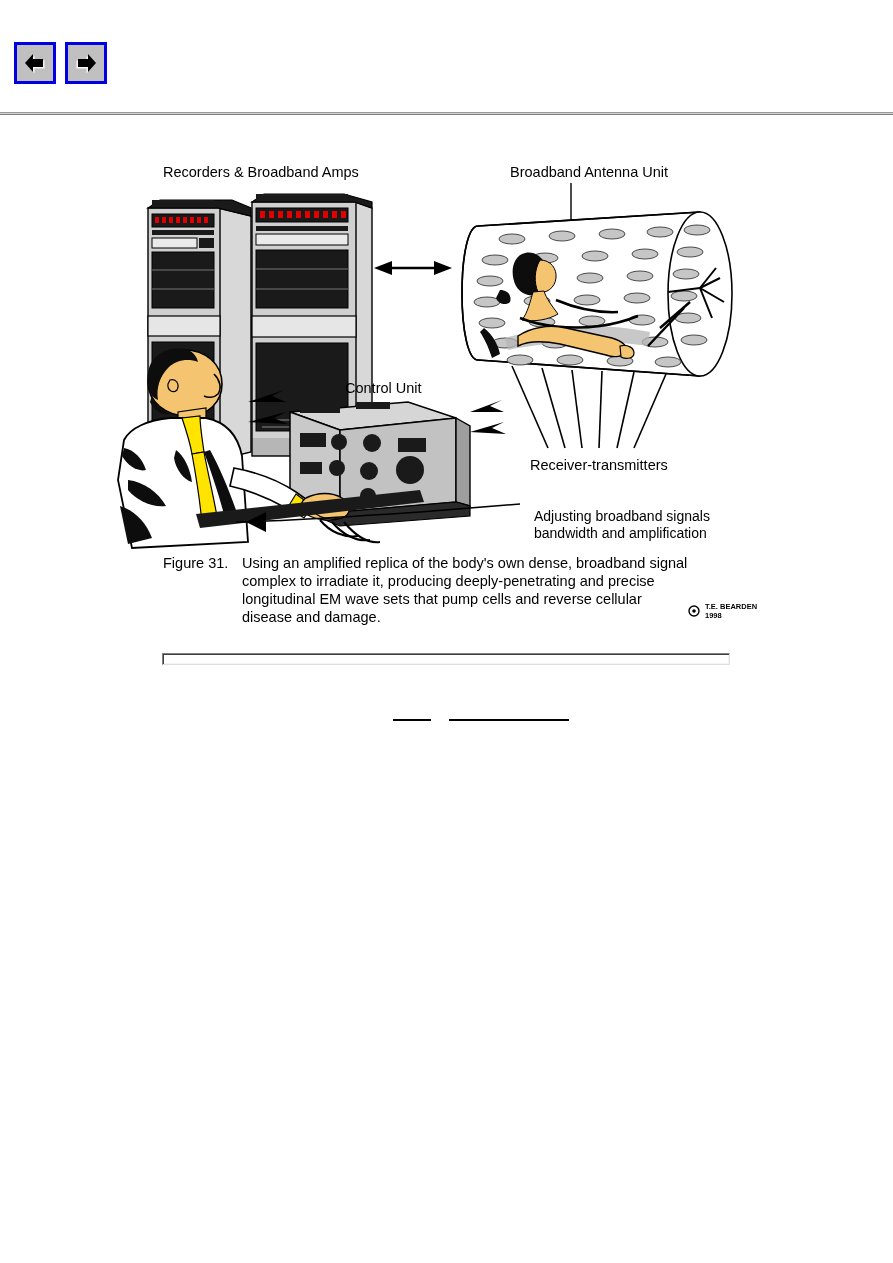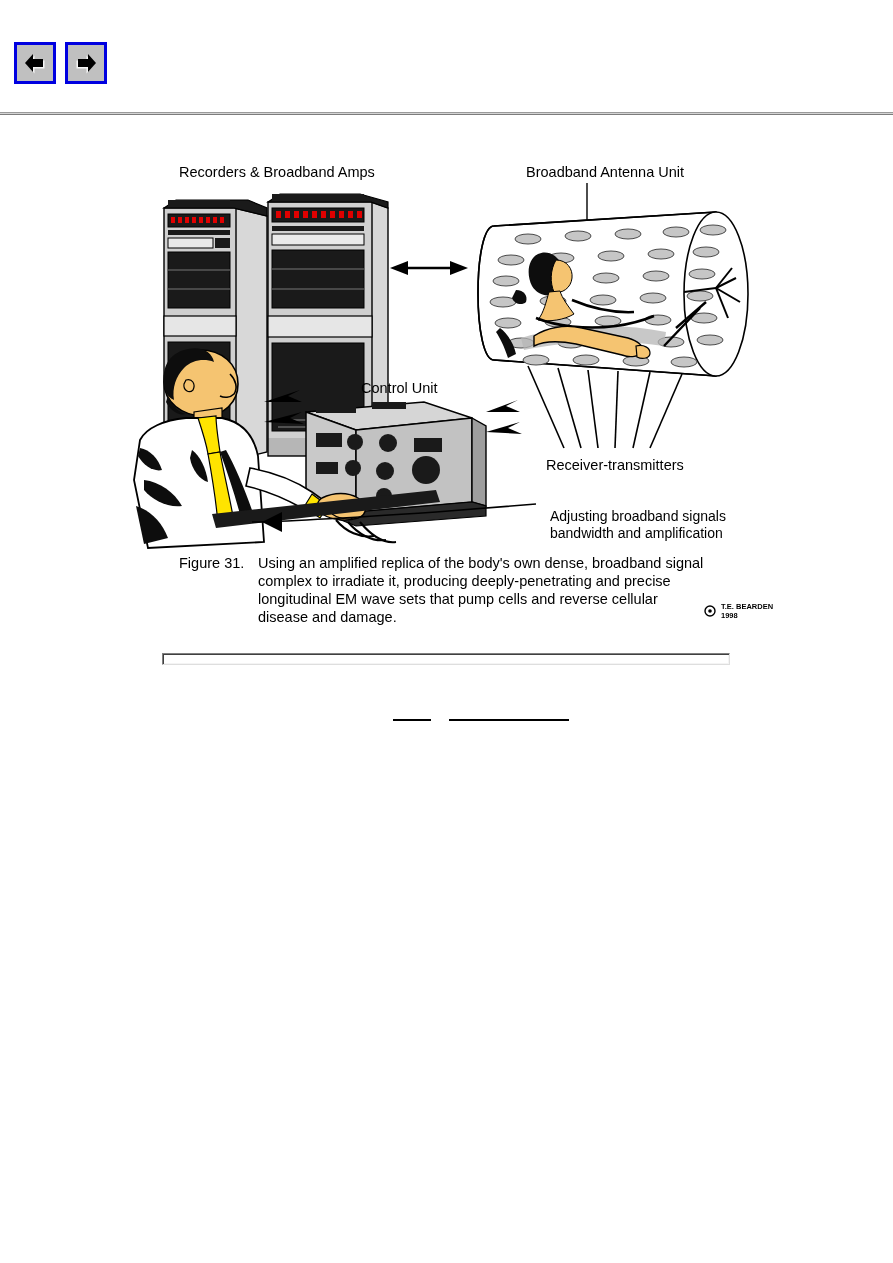--- a/index.html
+++ b/index.html
@@ -46,21 +46,21 @@
     height: 3px;
     background: #d4d4d4;
     border-top: 1px solid #9a9a9a;
     border-bottom: 1px solid #7d7d7d;
     box-sizing: border-box;
   }
 
   
   .figure-wrap {
     position: absolute;
-    left: 16px;
+    left: 0;
     top: 150px;
     width: 757px;
     height: 530px;
   }
   .fig-svg { display: block; }
 
   
   .scroll-track {
     position: absolute;
     left: 162px;

